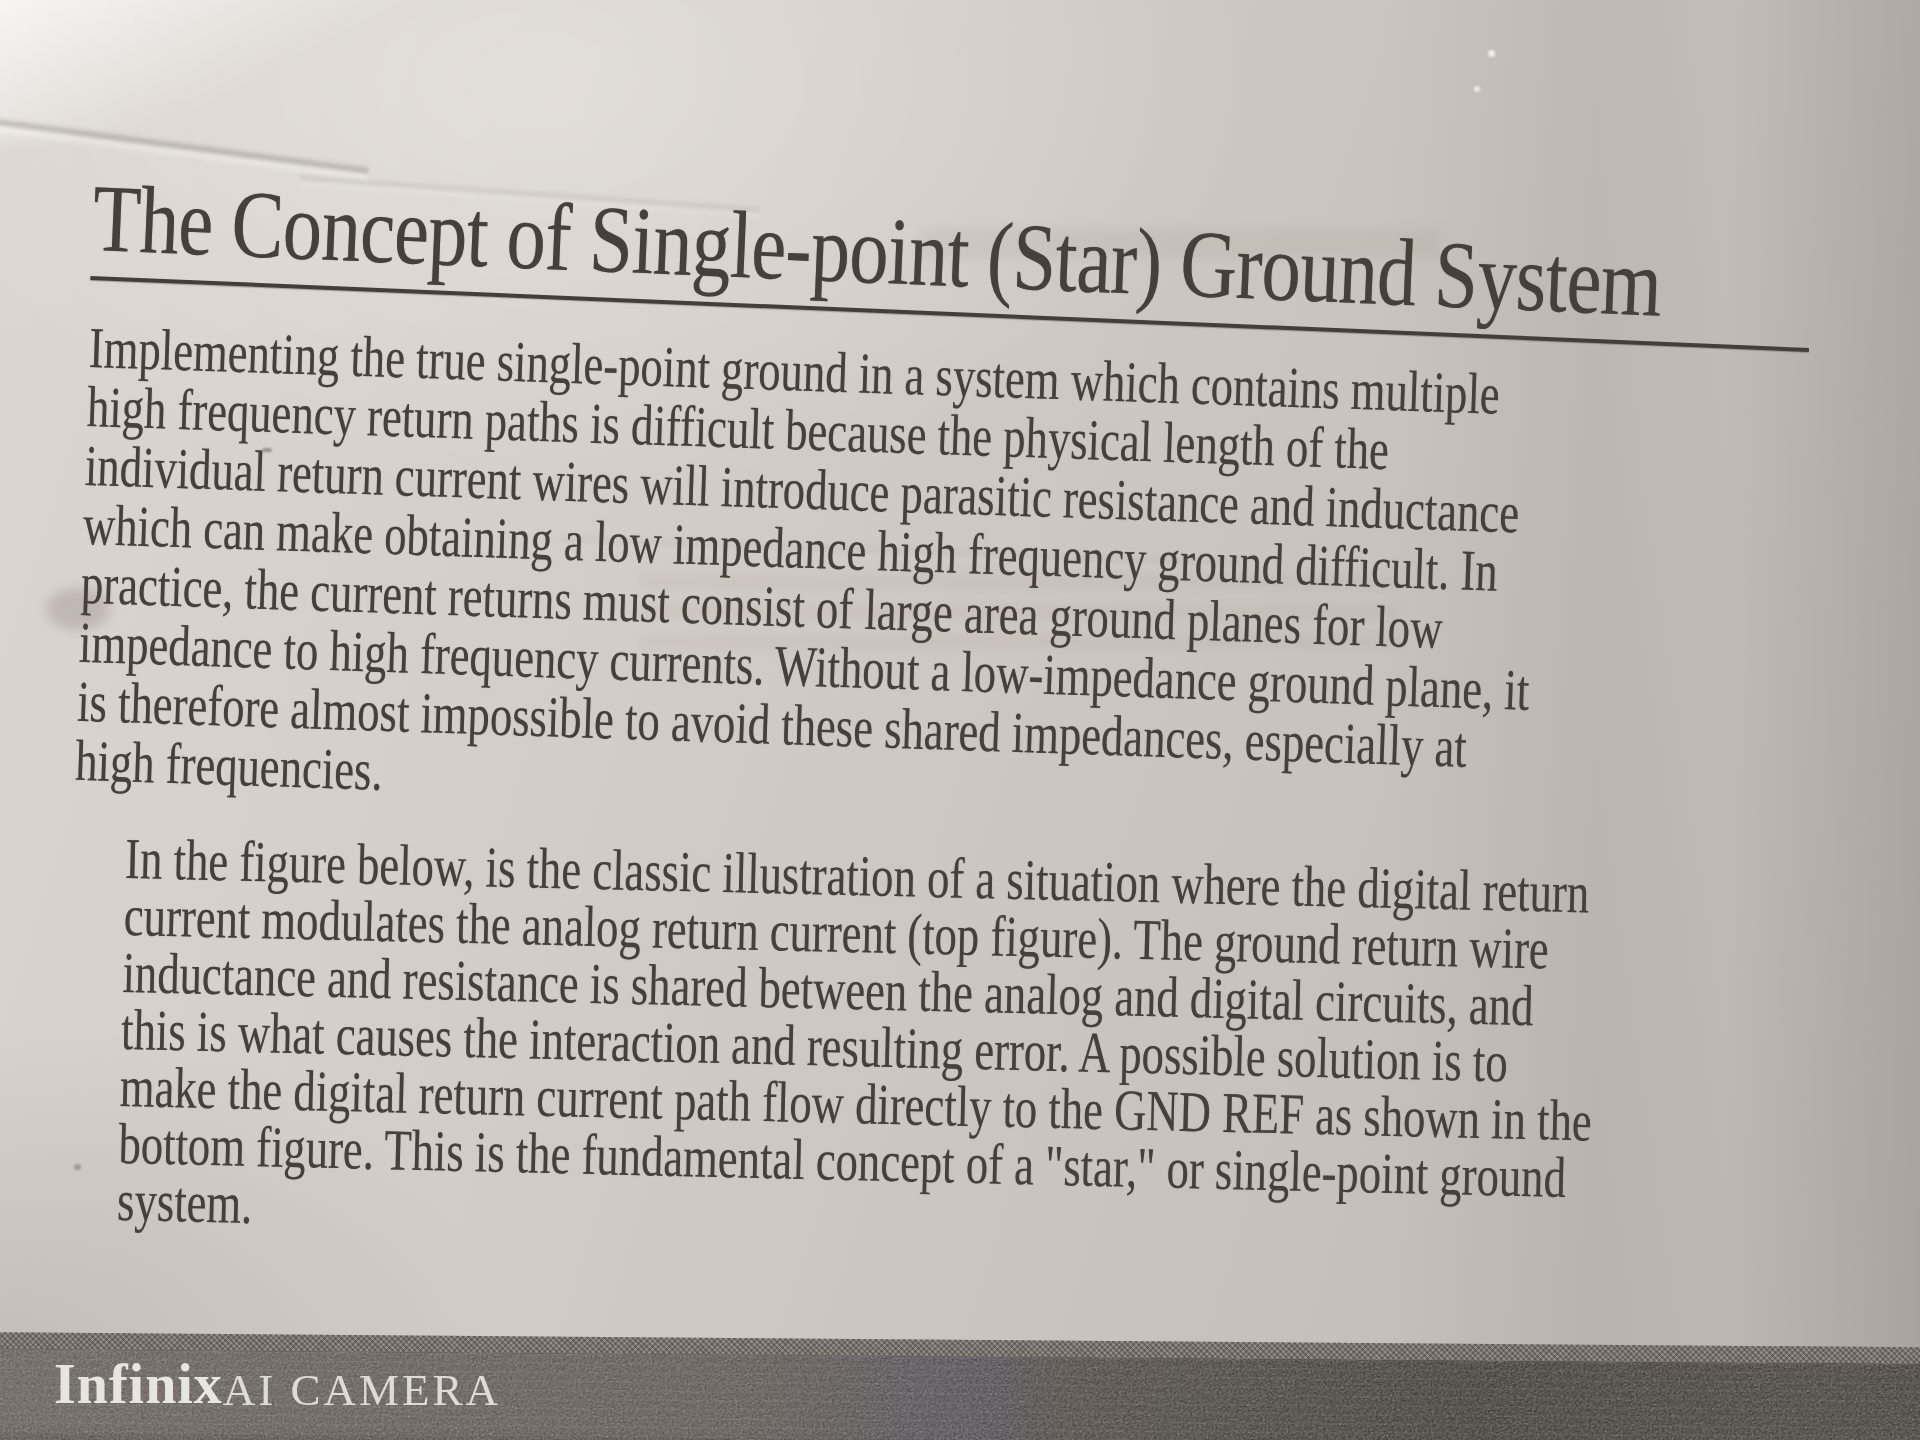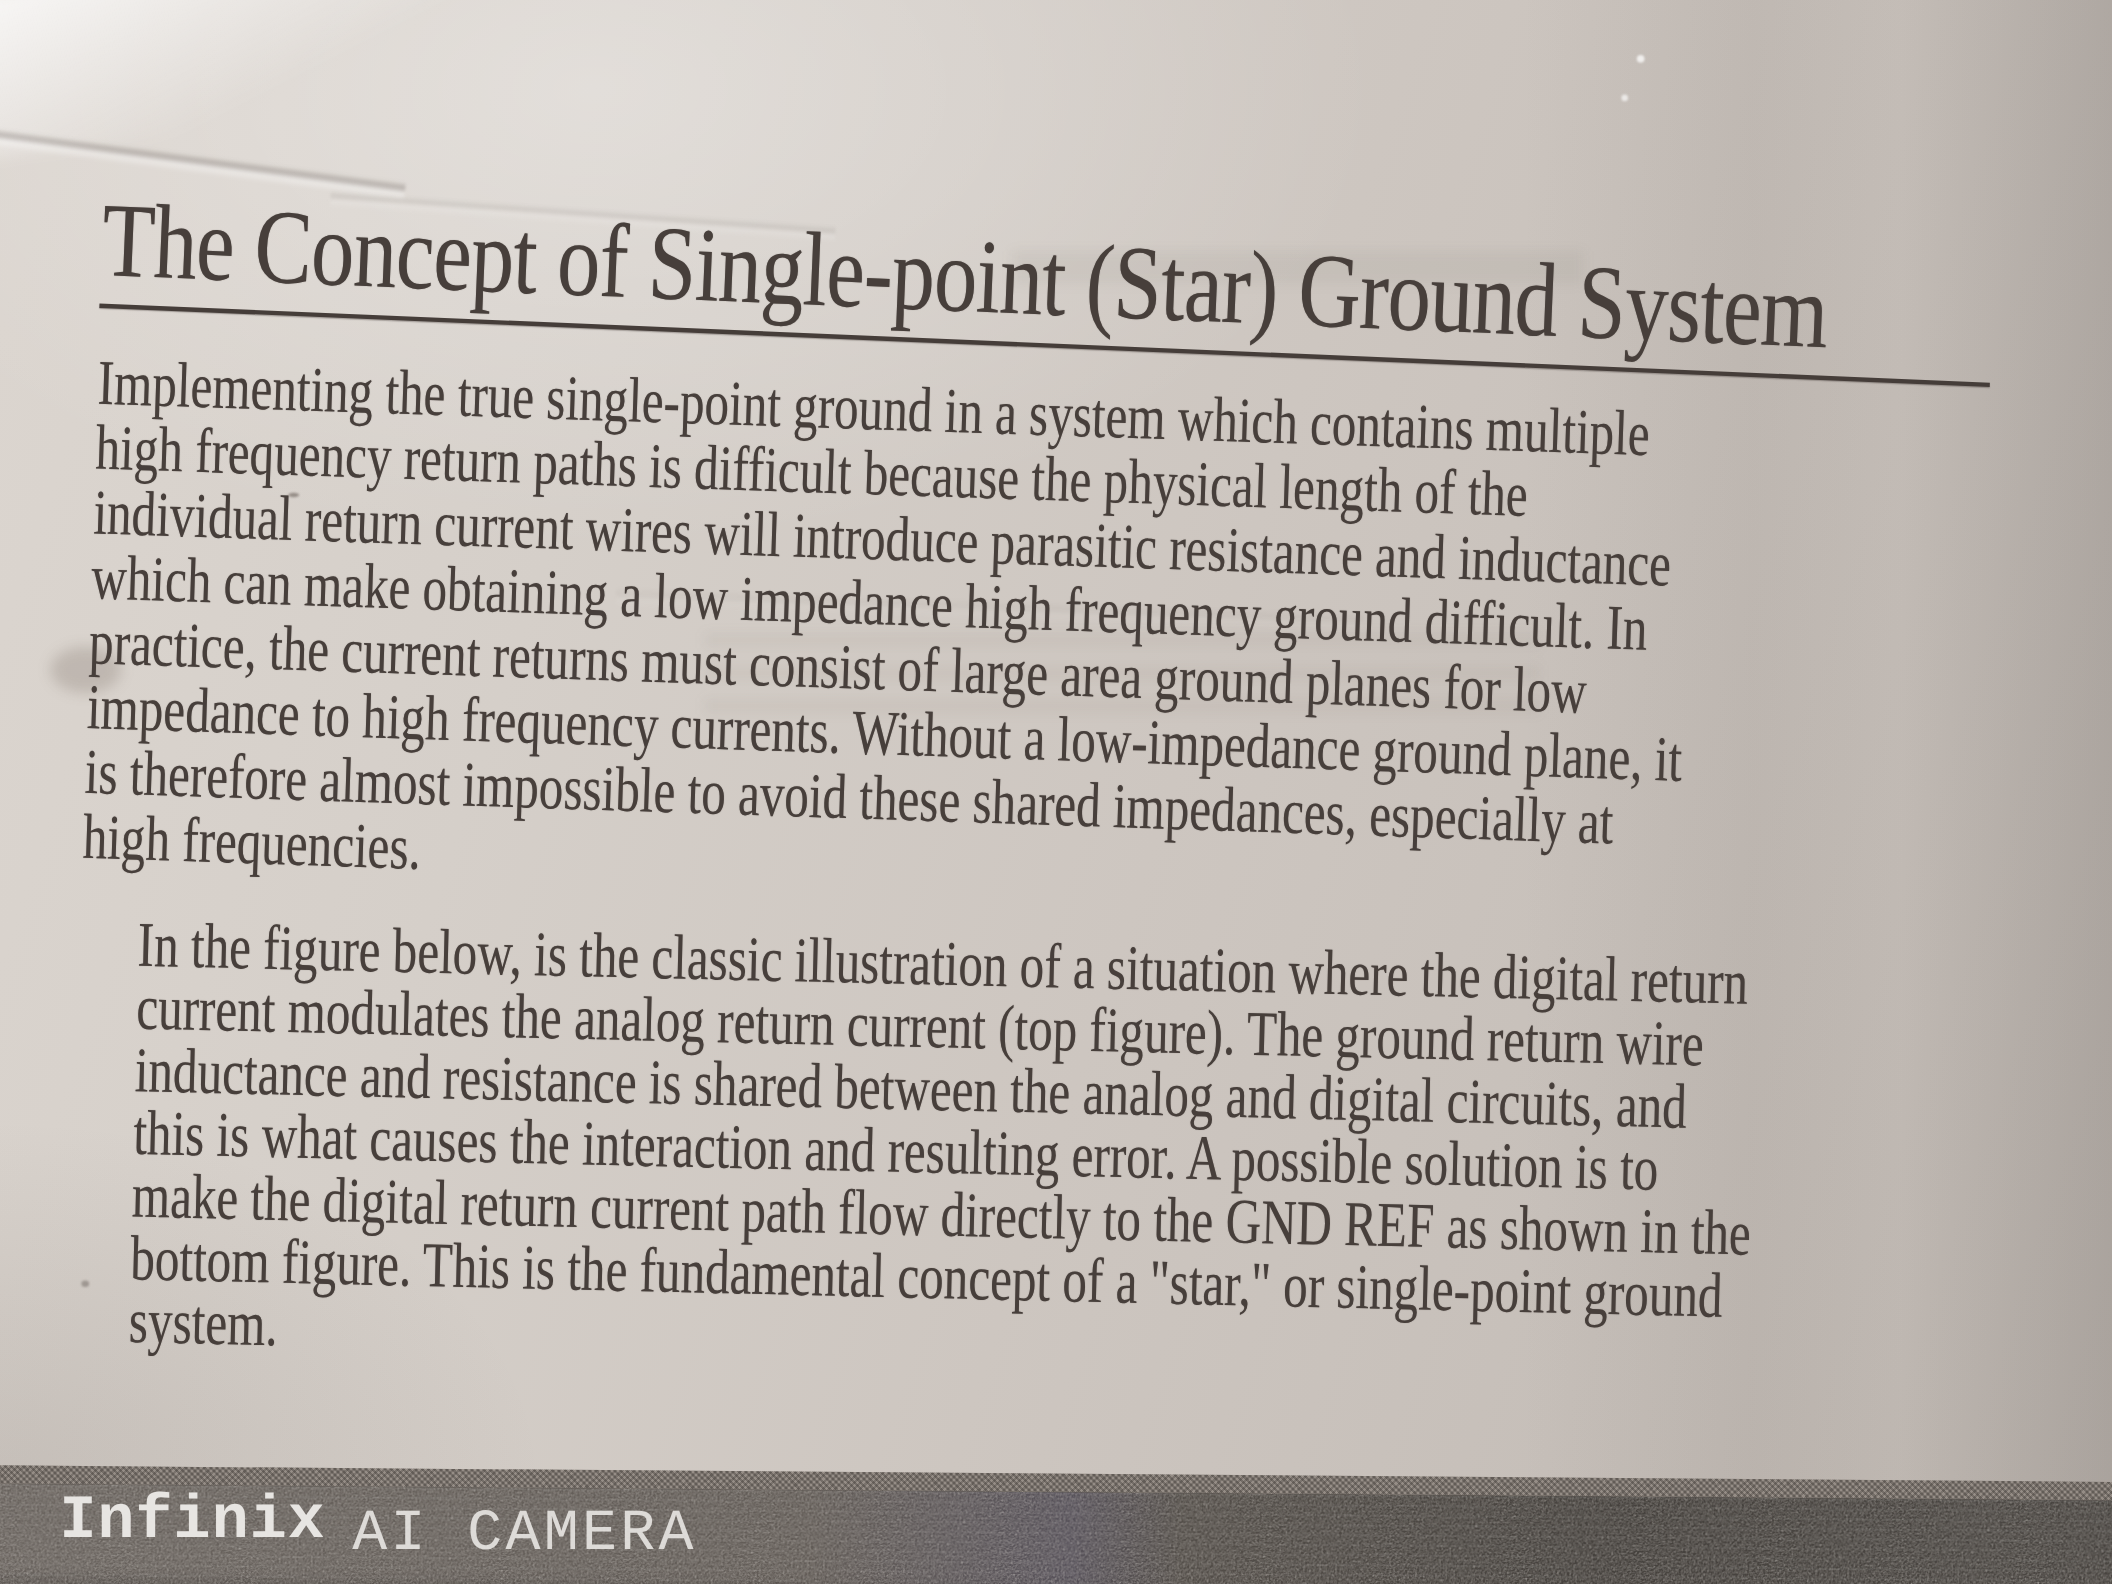--- a/index.html
+++ b/index.html
@@ -92,25 +92,25 @@
   .band-main{
     position:relative; height:133px; overflow:hidden;
     background:
       repeating-linear-gradient(180deg, rgba(255,255,255,.035) 0 2px, rgba(0,0,0,0) 2px 9px),
       linear-gradient(180deg, rgba(0,0,0,0) 58%, rgba(0,0,0,.18) 72%, rgba(0,0,0,.05) 78%, rgba(0,0,0,.30) 100%),
       linear-gradient(90deg, #6a645f 0%, #625c57 38%, #57525a 50%, #534e49 55%, var(--band-dark) 75%, #4a4642 92%, #47433f 100%);
   }
   .noise-svg{position:absolute; left:0; top:0; width:100%; height:100%; opacity:.5;}
   
   .watermark{
-    position:absolute; left:54px; top:1340px; display:flex; align-items:center; gap:24px;
-    font-family:Liberation Mono, monospace; color:var(--watermark);
+    position:absolute; left:54px; top:1340px; display:flex; align-items:flex-end; 
+    font-family:Liberation Serif, serif; color:var(--watermark);
   }
   .wm-brand{font-size:56px; font-weight:700; letter-spacing:1px; opacity:.96;}
-  .wm-label{font-size:53px; font-weight:400; letter-spacing:3px; opacity:.88;margin-top:24px;}
+  .wm-label{font-size:45px; font-weight:400; letter-spacing:3px; opacity:.88;margin-top:24px;}
 </style>
 </head>
 <body>
 
 <div id="stage">
 
   <div class="paper">
     <div class="corner-highlight"></div>
     <div class="crease crease-1"></div>
     <div class="crease crease-2"></div>

